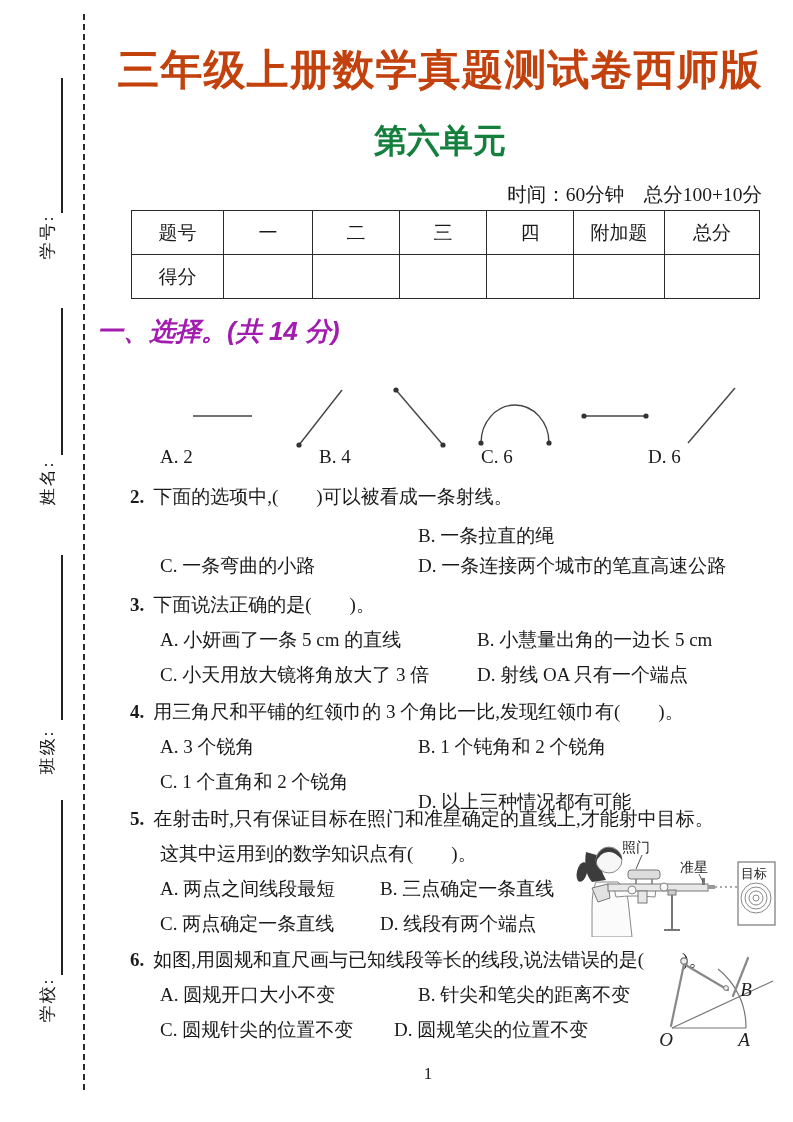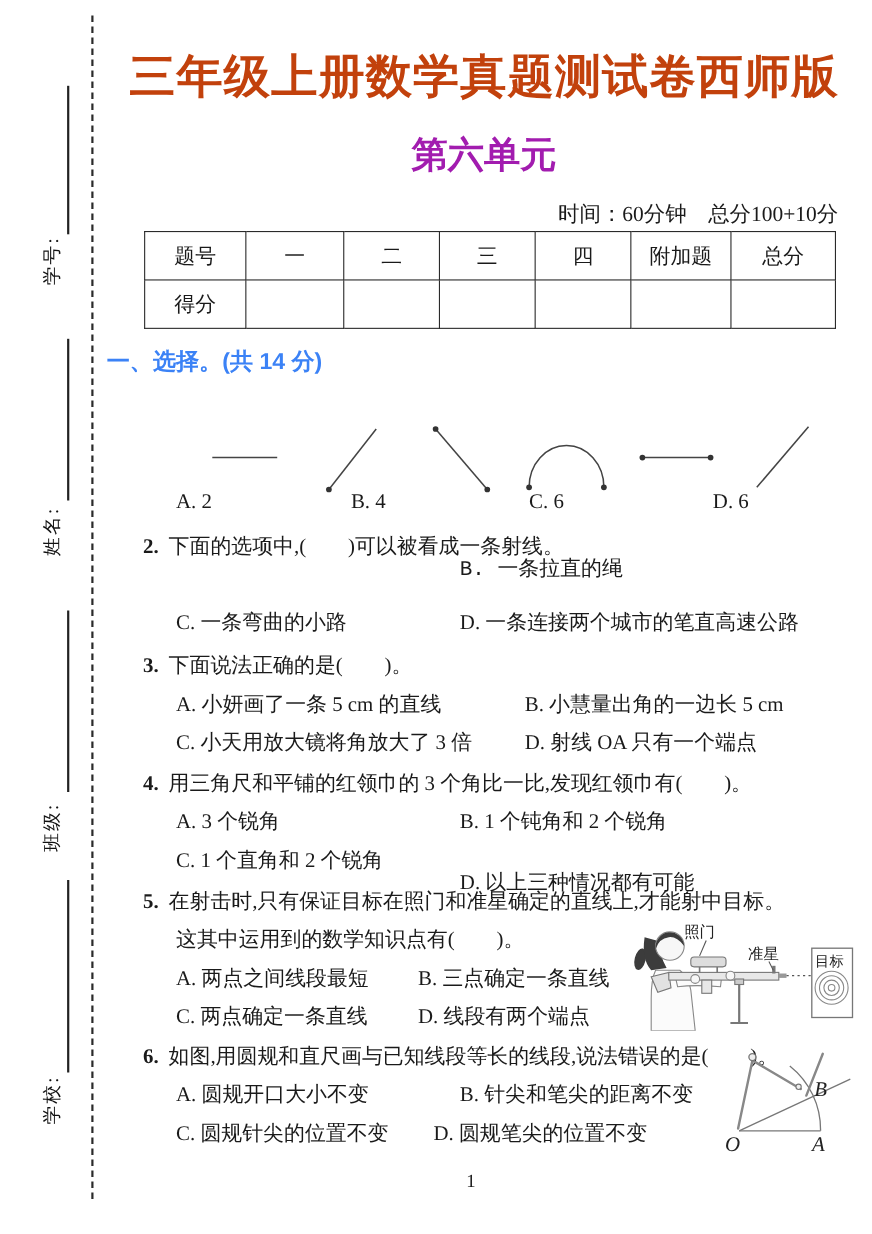--- a/index.html
+++ b/index.html
@@ -28,38 +28,38 @@
 
   
   .title {
     left: 90px; top: 42px; width: 700px; text-align: center;
     font-family: "Liberation Sans", sans-serif;
     font-weight: 900; font-size: 42px; letter-spacing: 1px; color:#c2410c;
   }
   .subtitle {
     left: 90px; top: 119px; width: 700px; text-align: center;
     font-family: "Liberation Sans", sans-serif;
-    font-weight: 900; font-size: 33px; color:#a21caf;
+    font-weight: 900; font-size: 33px; color:#15803d;
   }
   .meta { left: 300px; top: 181px; width: 462px; text-align: right; font-size: 19.5px; }
 
   
   table.score {
     position: absolute; left: 131px; top: 210px;
     border-collapse: collapse; table-layout: fixed;
   }
   table.score td {
     border: 1.6px solid #2a2a2a; text-align: center;
     font-size: 19px; height: 44px; padding: 0;
   }
 
   .section-heading {
     left: 97px; top: 314px;
     font-family: "Liberation Sans", sans-serif;
-    font-weight: bold; font-size: 21px; color:#3b82f6;
+    font-weight: bold; font-size: 26px; color:#a21caf;font-style:italic;
   }
   .q { font-size: 19px; }
   .qnum { font-weight: bold; margin-right: 9px; }
   .opt { font-size: 19px; }
   .figure { position: absolute; }
   .pagenum { left: 98px; top: 1064px; width: 660px; text-align: center; font-size: 17px; }
   svg text { font-family: "Liberation Serif", serif; }
 </style>
 </head>
 <body>
@@ -134,21 +134,21 @@
     </g>
   </svg>
   <span class="abs opt" style="left:160px;top:446px;">A. 2</span>
   <span class="abs opt" style="left:319px;top:446px;">B. 4</span>
   <span class="abs opt" style="left:481px;top:446px;">C. 6</span>
   <span class="abs opt" style="left:648px;top:446px;">D. 6</span>
 
   <div class="abs q" style="left:130px;top:484px;">
     <span class="qnum">2.</span><span>下面的选项中,(　　)可以被看成一条射线。</span>
   </div>
-  <span class="abs opt" style="left:418px;top:504px;font-family:Liberation Mono, monospace;">B. 一条拉直的绳</span>
+  <span class="abs opt" style="left:418px;top:523px;">B. 一条拉直的绳</span>
   <span class="abs opt" style="left:160px;top:553px;">C. 一条弯曲的小路</span>
   <span class="abs opt" style="left:418px;top:553px;">D. 一条连接两个城市的笔直高速公路</span>
 
   <div class="abs q" style="left:130px;top:592px;">
     <span class="qnum">3.</span><span>下面说法正确的是(　　)。</span>
   </div>
   <span class="abs opt" style="left:160px;top:627px;">A. 小妍画了一条 5 cm 的直线</span>
   <span class="abs opt" style="left:477px;top:627px;">B. 小慧量出角的一边长 5 cm</span>
   <span class="abs opt" style="left:160px;top:662px;">C. 小天用放大镜将角放大了 3 倍</span>
   <span class="abs opt" style="left:477px;top:662px;">D. 射线 OA 只有一个端点</span>

